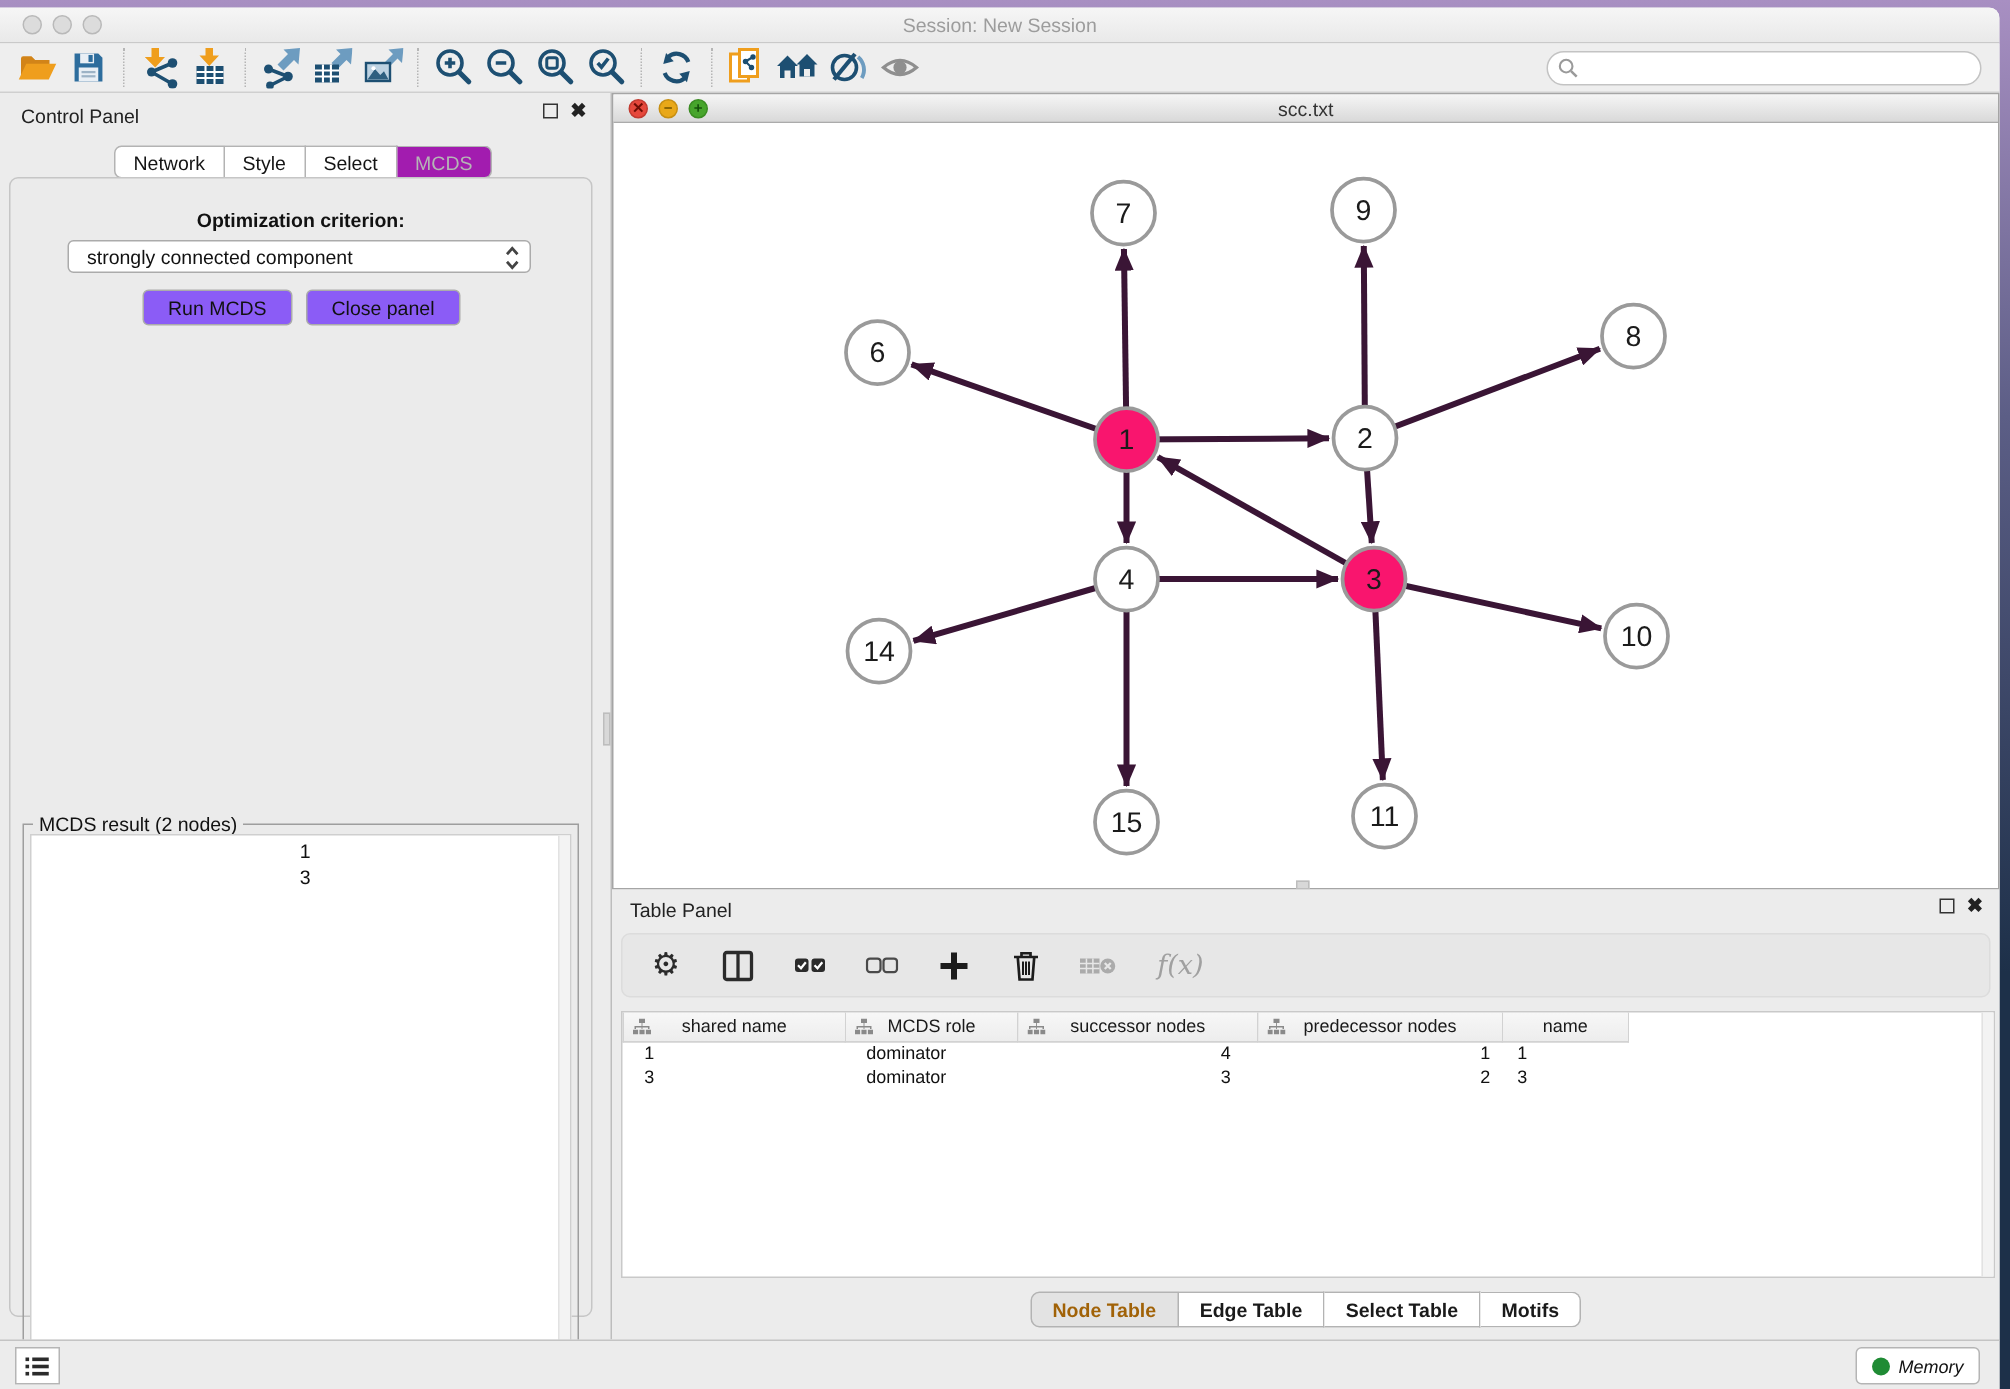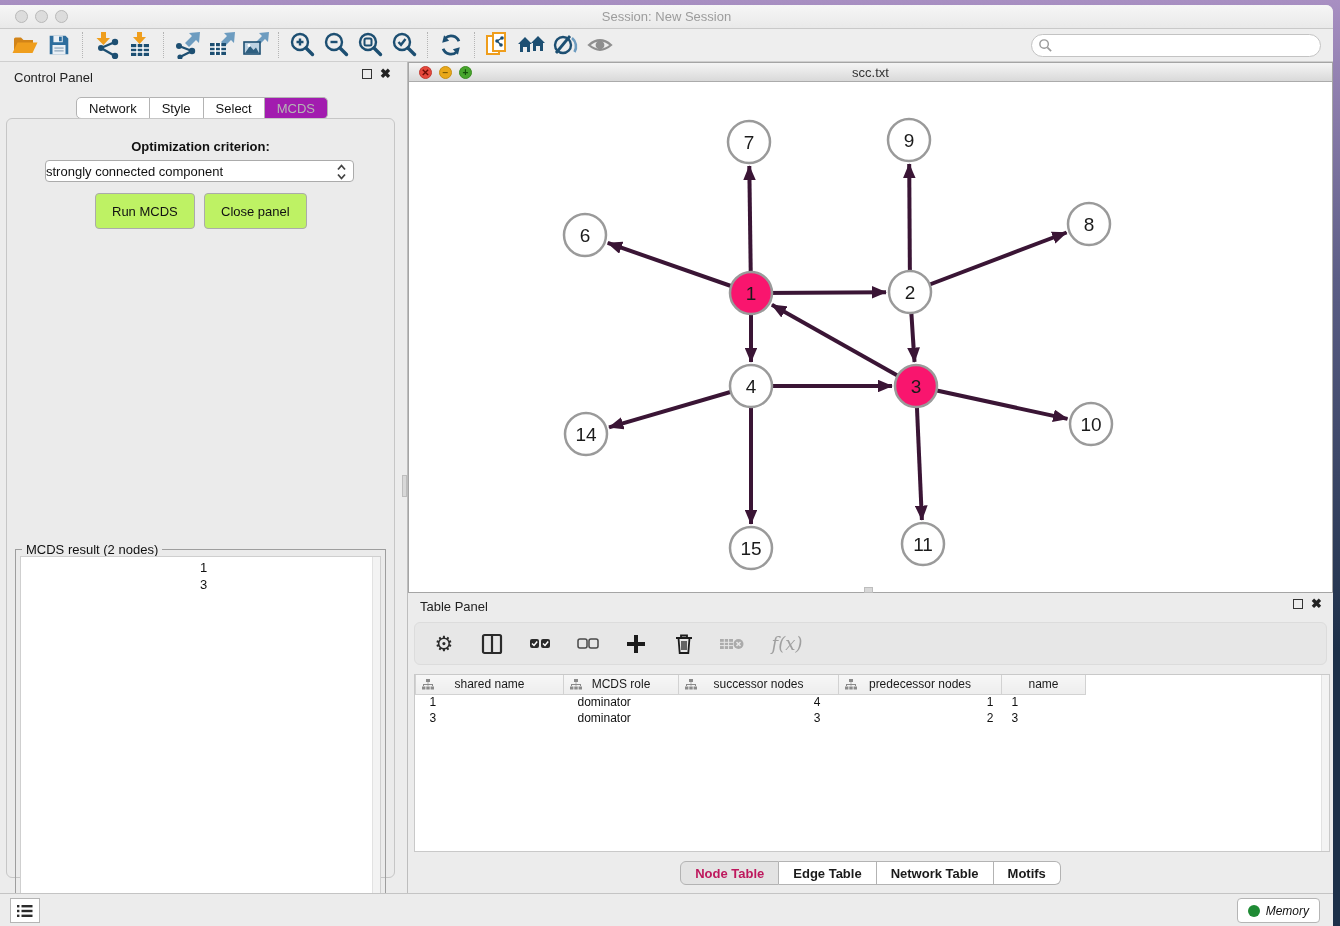--- a/index.html
+++ b/index.html
@@ -54,26 +54,26 @@
   .cp-tab:last-child { border-radius:0 5px 5px 0; }
   .cp-tab.active { background:#a21caf; color:#b5b5b5; }
   .cp-content {
     position:absolute; left:6px; top:56px; width:389px; height:760px;
     border:1px solid #c6c6c6; border-radius:6px; background:#ebebeb;
   }
   .opt-label { position:absolute; left:0; right:0; top:20px; text-align:center; font-size:13px; color:#111;font-weight:bold; }
   .combo {
     position:absolute; left:38px; top:41px; width:309px; height:22px;
     border:1px solid #ababab; border-radius:4px; background:#fff;
-    font-size:13px; color:#111; display:flex; align-items:center; padding-left:0;
+    font-size:13px; color:#111; display:flex; align-items:center; padding-left:12px;
   }
   .combo-arrows { position:absolute; right:6px; top:2px; }
   .btn {
-    border:1px solid #ababab; border-radius:4px; background:#bef264;
-    font-size:13px; color:#111; height:36px; padding:0 16px; position:absolute;
+    border:1px solid #ababab; border-radius:4px; background:#8b5cf6;
+    font-size:13px; color:#111; height:24px; padding:0 16px; position:absolute;
   }
   .groupbox {
     position:absolute; left:8px; top:430px; width:371px; height:372px;
     border:1px solid #9e9e9e;
     text-align:center;
   }
   .groupbox-title {
     position:absolute; left:6px; top:-8px; background:#ebebeb; padding:0 4px;
     font-size:13px; color:#111;
   }
@@ -129,21 +129,21 @@
   .al-right2 { text-align:right; padding-right:8px; }
   .al-name { text-align:left; padding-left:10px; }
   
   .tp-tabs { position:absolute; left:0; right:0; top:268px; display:flex; justify-content:center; }
   .tp-tab {
     border:1px solid #b3b3b3; border-left:none; background:#fff; font-size:13px; font-weight:bold;
     color:#1a1a1a; padding:4px 14px 5px; height:24px;
   }
   .tp-tab:first-child { border-left:1px solid #b3b3b3; border-radius:6px 0 0 6px; }
   .tp-tab:last-child { border-radius:0 6px 6px 0; }
-  .tp-tab.active { background:#e3e3e3; color:#be185d; }
+  .tp-tab.active { background:#e3e3e3; color:#a16207; }
   
   #status-bar {
     position:absolute; left:0; top:888px; width:100%; height:33px;
     background:#ececec; border-top:1px solid #c4c4c4;
   }
   .list-btn {
     position:absolute; left:10px; top:4px; width:30px; height:25px;
     background:#fff; border:1px solid #b5b5b5; display:flex; align-items:center; justify-content:center;
   }
   .memory-btn {
@@ -568,21 +568,21 @@
               <td class="al-name">3</td>
             </tr>
           </tbody>
       </table>
       <div class="v-track"></div>
     </div>
 
     <div class="tp-tabs">
       <div class="tp-tab active">Node Table</div>
       <div class="tp-tab">Edge Table</div>
-      <div class="tp-tab">Network Table</div>
+      <div class="tp-tab">Select Table</div>
       <div class="tp-tab">Motifs</div>
     </div>
   </div>
 
   <div id="status-bar">
     <div class="list-btn">
       <svg width="18" height="16" viewBox="0 0 18 16">
         <g fill="#2b2b2b">
             <rect x="1" y="2" width="2.4" height="2.4"></rect>
             <rect x="5.5" y="2" width="11" height="2.4"></rect>

